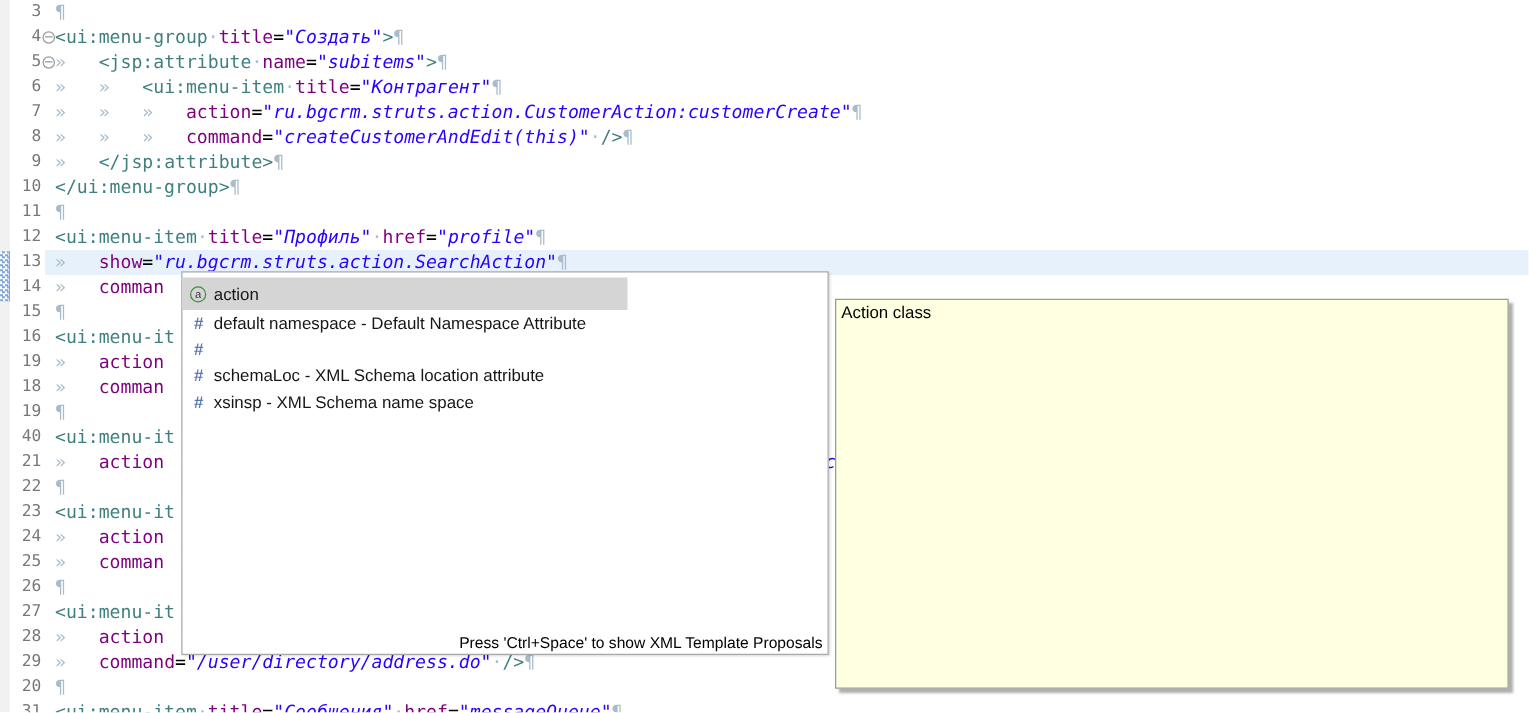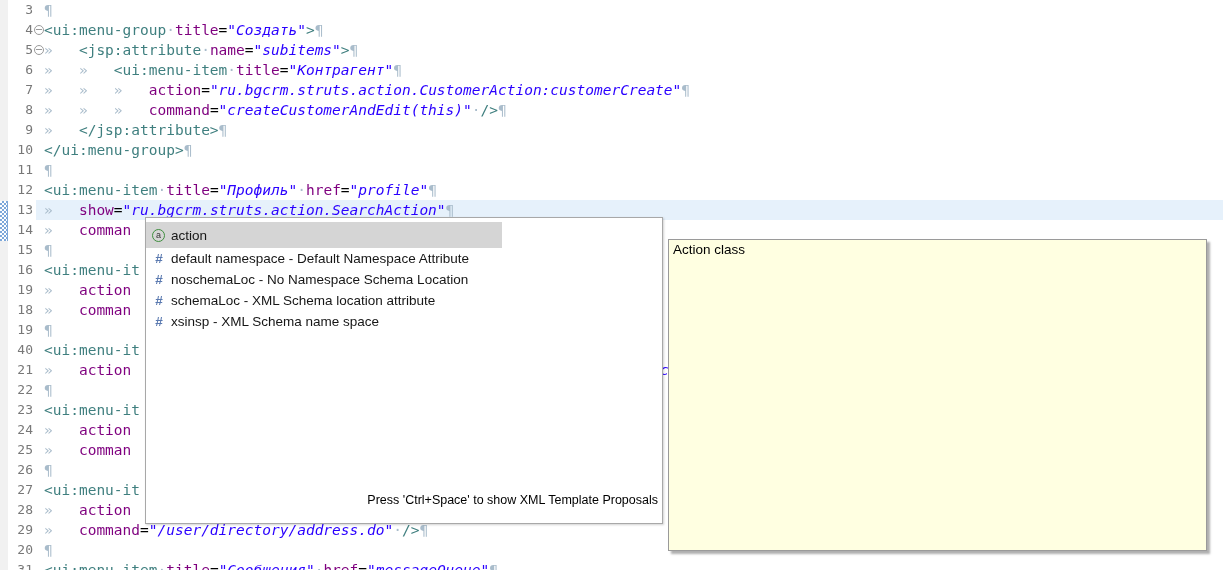--- a/index.html
+++ b/index.html
@@ -35,21 +35,21 @@
   .popup{position:absolute;left:145px;top:217px;width:516px;height:305px;background:#fff;
       border:1px solid #a8a8a8;z-index:5;box-shadow:1px 1px 2px rgba(0,0,0,0.18);
       font-family:"Liberation Sans",sans-serif;}
   .plist{padding-top:4px;}
   .prow{display:flex;align-items:center;height:21px;padding-left:6px;color:#161616;font-size:13.5px;}
   .prow.sel{height:26px;width:350px;background:var(--sel,#d5d5d5);}
   .ic-hash{color:var(--hash,#5b7ab0);font-weight:600;font-size:13.5px;width:14px;margin-right:5px;text-align:center;}
   .ic-at{box-sizing:border-box;width:13px;height:13px;margin-right:6px;border:1.5px solid var(--at,#3e8e3e);
       border-radius:50%;display:inline-flex;align-items:center;justify-content:center;
       font-size:9px;line-height:9px;color:#333;}
-  .pstatus{position:absolute;right:4px;bottom:16px;font-size:12.5px;color:#000;}
+  .pstatus{position:absolute;right:4px;bottom:2px;font-size:12.5px;color:#000;}
   
   .tooltip{position:absolute;left:668px;top:216px;width:537px;height:310px;
       background:var(--ttbg,#ffffe1);border:1px solid #9a9a9a;z-index:6;
       box-shadow:3px 3px 2px rgba(110,110,110,0.55);
       font-family:"Liberation Sans",sans-serif;font-size:13.5px;color:#000;margin-top:23px;}
   .tooltip .tt-text{padding:2px 4px;}
 </style>
 </head>
 <body>
 
@@ -97,21 +97,20 @@
         <div class="prow sel">
           <span class="ic-at">a</span>
           <span class="plabel">action</span>
         </div>
         <div class="prow">
           <span class="ic-hash">#</span>
           <span class="plabel">default namespace - Default Namespace Attribute</span>
         </div>
         <div class="prow">
           <span class="ic-hash">#</span>
-          <span class="plabel">noschemaLoc - No Namespace Schema Location</span>
         </div>
         <div class="prow">
           <span class="ic-hash">#</span>
           <span class="plabel">schemaLoc - XML Schema location attribute</span>
         </div>
         <div class="prow">
           <span class="ic-hash">#</span>
           <span class="plabel">xsinsp - XML Schema name space</span>
         </div>
       </div>

